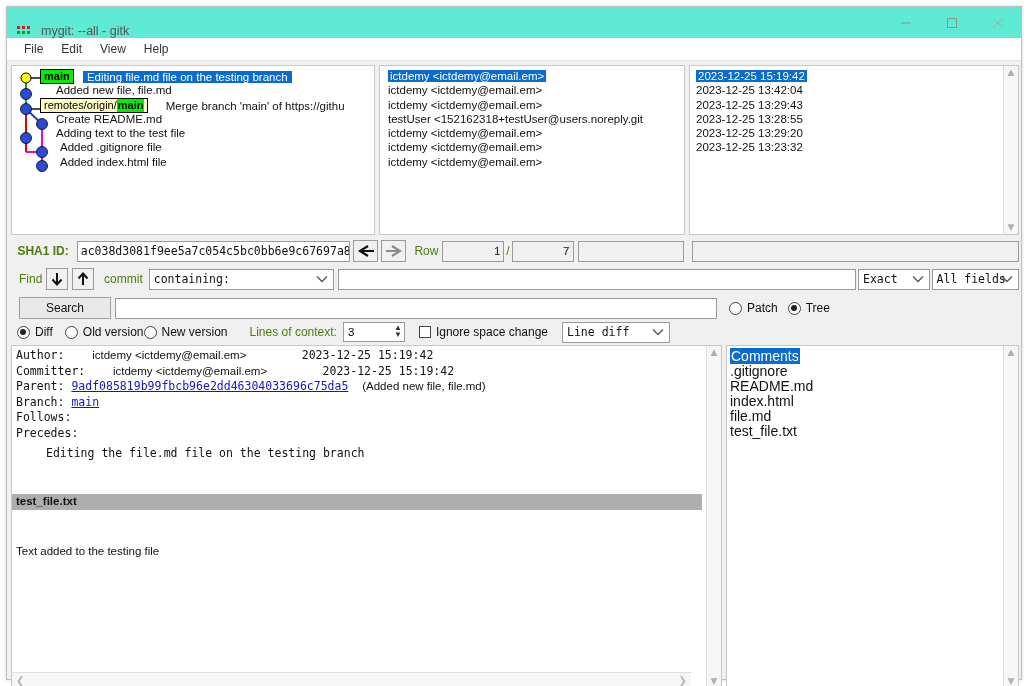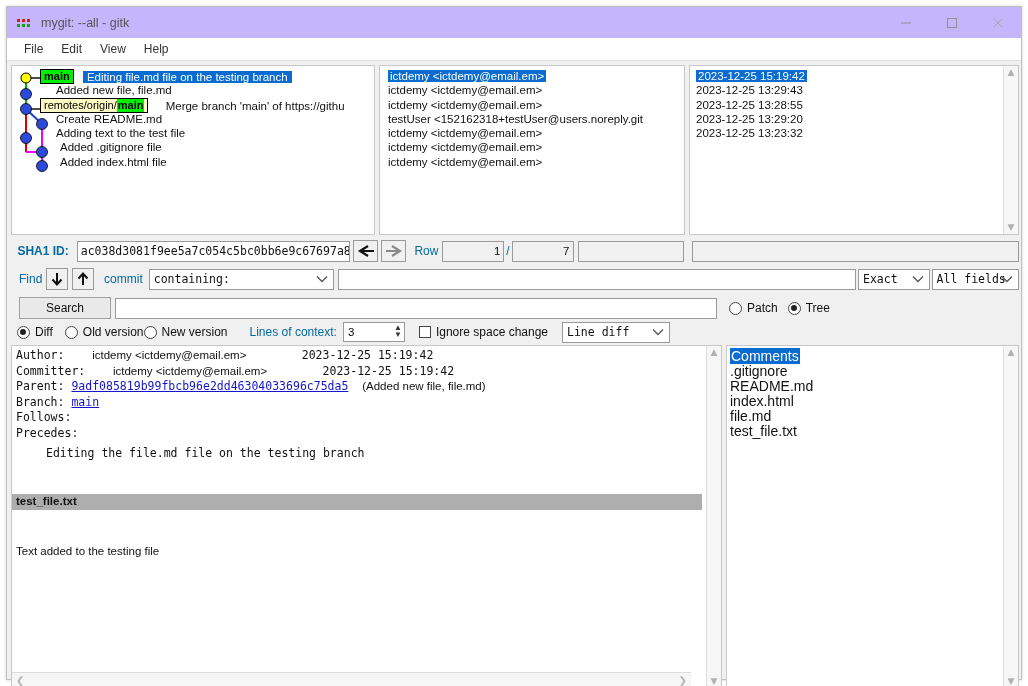--- a/index.html
+++ b/index.html
@@ -14,23 +14,23 @@
     position: absolute;
     left: 6px; top: 6px;
     width: 1016px; height: 674px;
     background: #f0f0f0;
     border: 1px solid #bfbfbf;
     box-shadow: 0 0 3px rgba(0,0,0,0.18);
   }
   
   .titlebar {
     height: 31px;
-    background: #c4b5fd;
+    background: #5eead4;
     display: flex;
-    align-items: center;
+    align-items: flex-end;
     position: relative;
   }
   .title-icon {
     width: 16px; height: 16px;
     margin-left: 10px; margin-right: 8px;
     position: relative;
   }
   .title-icon i {
     position: absolute; width: 3px; height: 3px; background: #18a018;
     display: block;
@@ -129,21 +129,21 @@
   .date-rows { padding-left: 6px; }
 
   
   .sha-row {
     position: absolute;
     left: 4px; top: 178px;
     width: 1008px; height: 24px;
     display: flex; align-items: center;
   }
   .lbl {
-    font-size: 12px; color: #0369a1;
+    font-size: 12px; color: #4d7c0f;
     font-family: "Liberation Sans", sans-serif;
   }
   .lbl.bold { font-weight: bold; }
   .tf {
     border: 1px solid #9a9a9a;
     background: #fff;
     height: 21px;
     font-size: 11.5px;
     line-height: 19px;
     padding: 0 3px;
@@ -437,20 +437,21 @@
           <div class="row"><span>ictdemy &lt;ictdemy@email.em&gt;</span></div>
           <div class="row"><span>ictdemy &lt;ictdemy@email.em&gt;</span></div>
           <div class="row"><span>ictdemy &lt;ictdemy@email.em&gt;</span></div>
         </div>
       </div>
 
       <div class="pane pane-date">
         <div class="inner">
           <div class="rowlist date-rows">
             <div class="row"><span class="sel">2023-12-25 15:19:42</span></div>
+            <div class="row"><span>2023-12-25 13:42:04</span></div>
             <div class="row"><span>2023-12-25 13:29:43</span></div>
             <div class="row"><span>2023-12-25 13:28:55</span></div>
             <div class="row"><span>2023-12-25 13:29:20</span></div>
             <div class="row"><span>2023-12-25 13:23:32</span></div>
           </div>
         </div>
         <div class="vscroll">
           <span class="arrow">▲</span>
           <span class="arrow">▼</span>
         </div>

